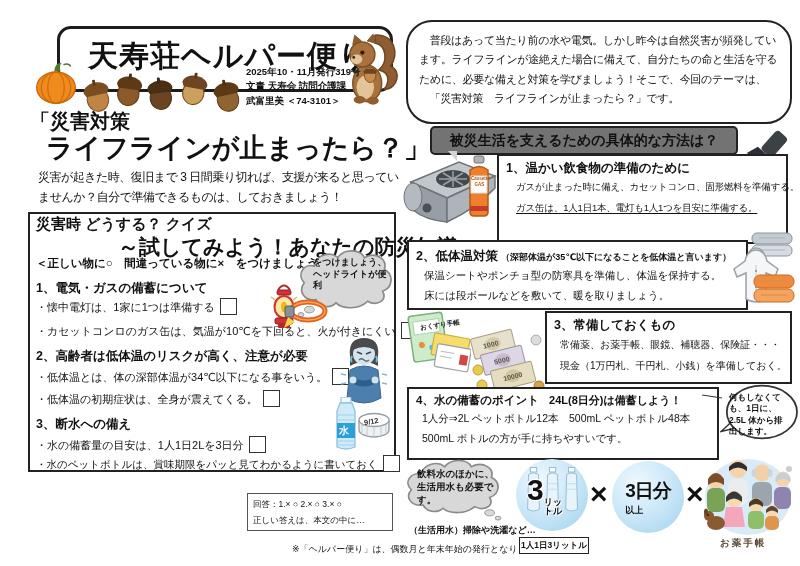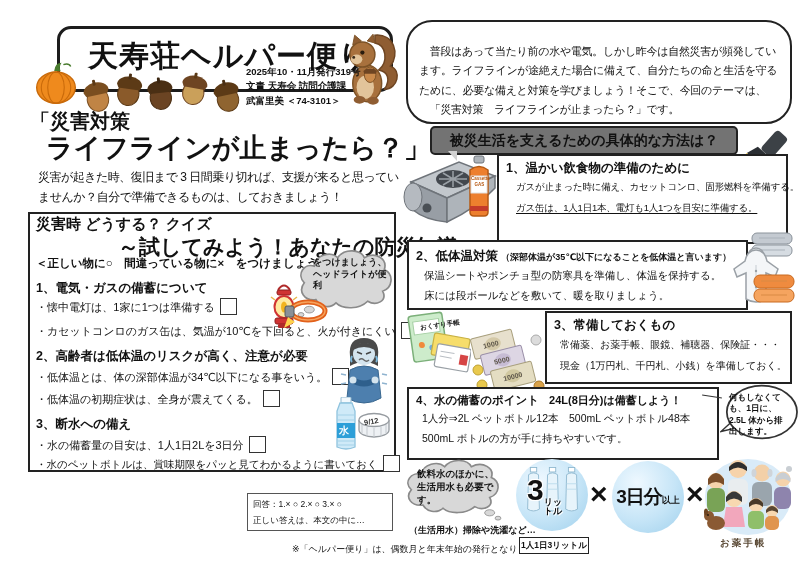--- a/index.html
+++ b/index.html
@@ -38,21 +38,21 @@
   #wbottle{left:333px;top:397px;z-index:4;}
   #wbLabel{left:339px;top:424px;font-size:10px;font-weight:800;color:#fff;z-index:5;}
   #wcap{left:357px;top:411px;z-index:4;}
   #capText{left:364px;top:417px;font-size:7.5px;font-weight:700;transform:rotate(-10deg);z-index:5;color:#333;}
 
   #ansBox{left:247px;top:493px;width:134px;border:1.2px solid #555;padding:2px 5px;font-size:8.5px;line-height:1.9;}
   #footnote{left:292px;top:543px;font-size:9px;}
 
   
   #rIntro{left:406px;top:20px;width:386px;height:104px;border:2px solid #222;border-radius:26px;
-    padding:20px 11px;box-sizing:border-box;font-size:11px;letter-spacing:-0.3px;line-height:1.75;font-weight:500;}
+    padding:9px 11px;box-sizing:border-box;font-size:11px;letter-spacing:-0.3px;line-height:1.75;font-weight:500;}
   #rHead{left:430px;top:126px;width:304px;height:25px;background:#737373;border:2px solid #222;border-radius:5px;
     font-size:14px;font-weight:800;text-align:center;line-height:24px;}
   #rHeadTail{left:448px;top:151px;width:0;height:0;border-top:10px solid #d2d2d2;border-left:9px solid transparent;}
   #flash{left:738px;top:126px;}
 
   .secBox{border:2px solid #222;background:#fff;box-sizing:border-box;padding:4px 7px;}
   .secTitle{font-size:12.5px;font-weight:800;white-space:nowrap;}
   .secLine{white-space:nowrap;}
   #s1box{left:497px;top:154px;width:291px;height:90px;}
   #s1box .secLine{margin-left:10px;font-size:9.5px;letter-spacing:-0.2px;line-height:2.2;}
@@ -95,21 +95,21 @@
   #c1{left:516px;top:459px;}
   #c1bottles{left:524px;top:466px;z-index:2;}
   #c1text{left:527px;top:476px;z-index:3;display:flex;align-items:flex-start;}
   .big3{font-size:30px;font-weight:900;line-height:0.95;color:#111;text-shadow:1px 1px 0 #fff,-1px -1px 0 #fff,1px -1px 0 #fff,-1px 1px 0 #fff;}
   .lit{width:20px;font-size:9px;font-weight:900;line-height:1.05;word-break:break-all;margin-top:22px;color:#111;text-shadow:1px 1px 0 #fff,-1px -1px 0 #fff;}
   #c1lab{left:519px;top:537px;width:68px;height:15px;border:1.5px solid #222;background:#fff;
     font-size:8.5px;font-weight:800;text-align:center;line-height:15px;}
   .times{font-size:30px;font-weight:800;}
   #x1{left:590px;top:477px;}
   #c2{left:612px;top:461px;display:flex;align-items:center;justify-content:center;}
-  #c2inner{display:flex;align-items:baseline;}
+  #c2inner{display:flex;align-items:baseline;flex-direction:column;}
   .daysBig{font-size:19px;font-weight:900;letter-spacing:-1px;}
   .daysSmall{font-size:9px;font-weight:800;}
   #x2{left:686px;top:477px;}
   #family{left:704px;top:455px;}
   #famLab{left:720px;top:537px;font-size:9.5px;font-weight:800;color:#5b4a36;letter-spacing:2px;}
 </style>
 </head>
 <body>
 
 <div id="page">

